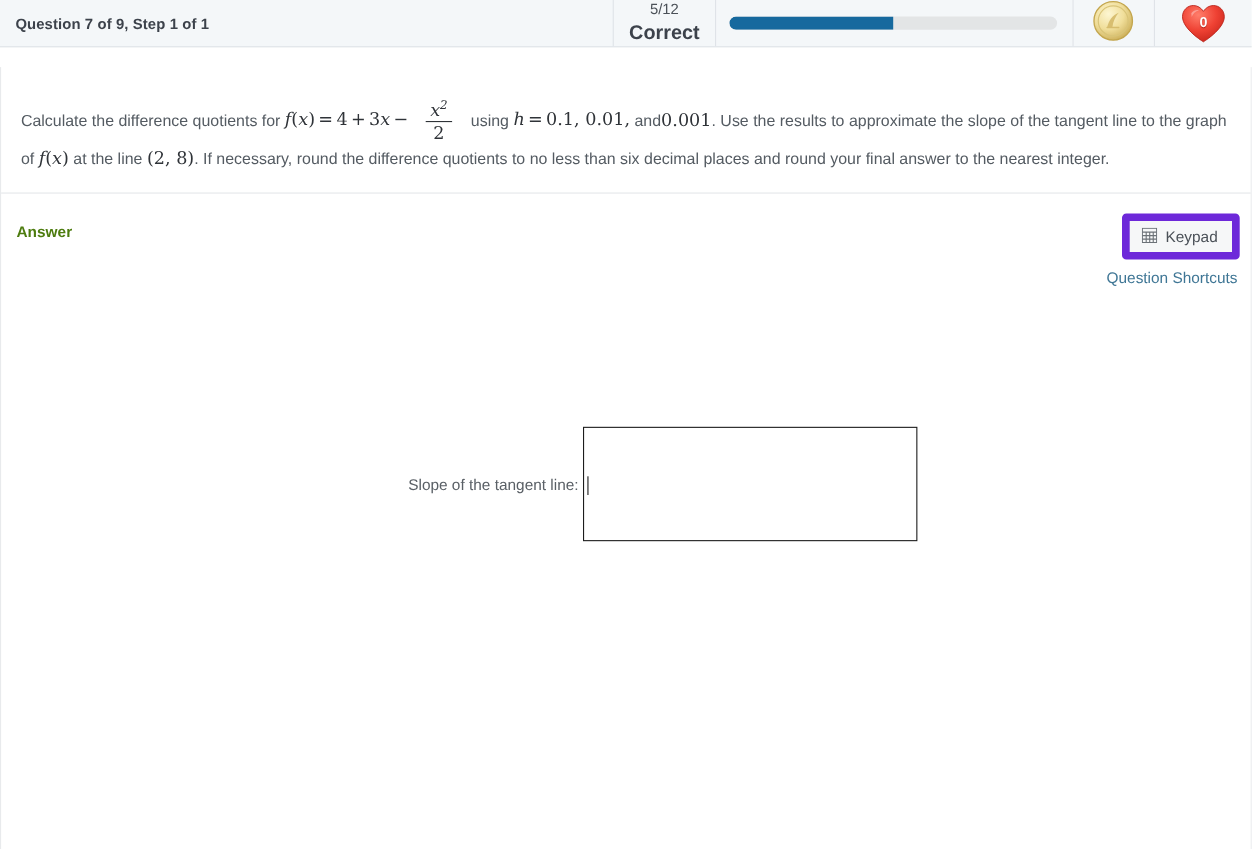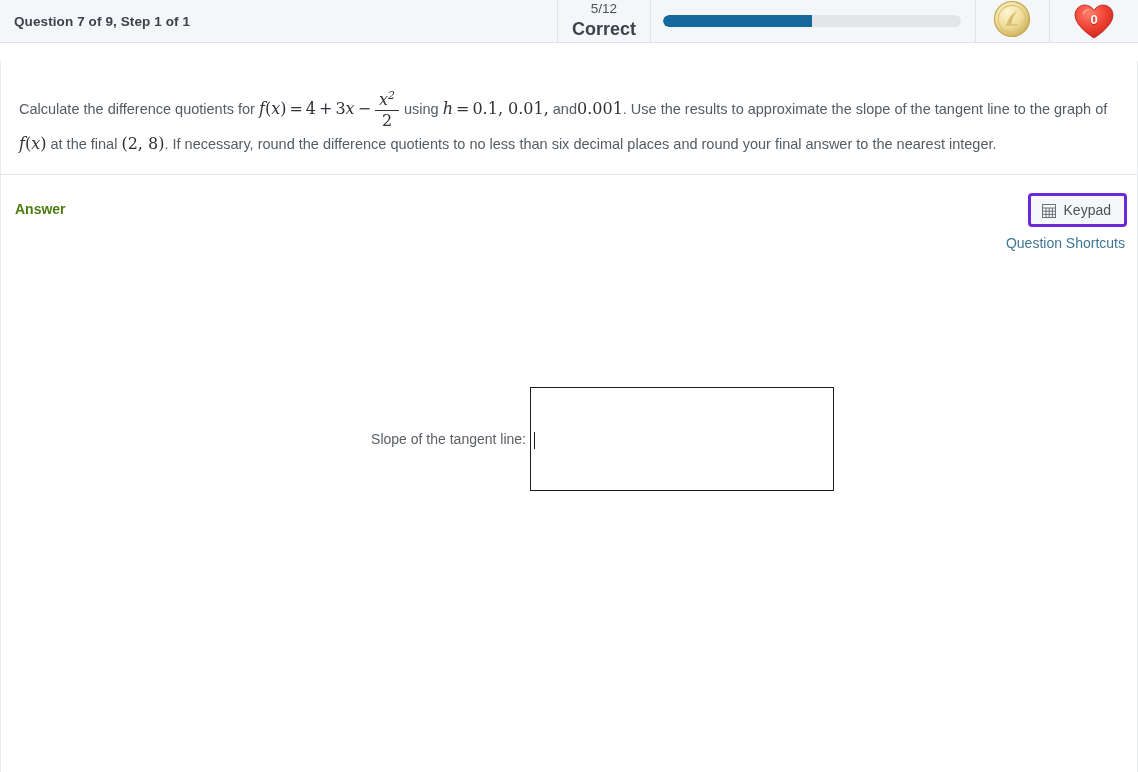--- a/index.html
+++ b/index.html
@@ -142,21 +142,21 @@
   .m { font-family: "DejaVu Serif", serif; color: #2f3338; font-size: 16px; }
   .mi { font-family: "DejaVu Serif", serif; font-style: italic; color: #2f3338; font-size: 16px; }
   .mn { font-family: "DejaVu Serif", serif; color: #2f3338; font-size: 16px; }
   .mo { font-family: "DejaVu Serif", serif; color: #2f3338; font-size: 16px; padding: 0 3px; }
   .msup { font-size: 0.68em; vertical-align: super; font-style: italic; }
   .frac {
     display: inline-block;
     vertical-align: middle;
     text-align: center;
     line-height: 1.08;
-    margin: 0 1px;
+    margin: 0 13px;
     position: relative;
     top: -1px;
   }
   .frac .num {
     display: block;
     padding: 0 4px 1px 4px;
     border-bottom: 1px solid #2f3338;
     font-family: "DejaVu Serif", serif;
     font-style: italic;
     font-size: 16px;
@@ -187,24 +187,24 @@
     color: #4d7c0f;
     padding-top: 8px;
   }
   .answer-tools {
     display: flex;
     flex-direction: column;
     align-items: flex-end;
   }
   .keypad-btn {
     display: inline-flex;
-    align-items: flex-end;
+    align-items: flex-start;
     gap: 8px;
     background: #f6f7f8;
-    border: 3px solid #6d28d9;
+    border: 7px solid #6d28d9;
     border-radius: 4px;
     padding: 6px 13px 6px 11px;
     font-size: 14px;
     color: #4b5158;
     cursor: pointer;
   }
   .keypad-icon {
     display: inline-block;
     width: 14px;
     height: 14px;
@@ -330,21 +330,21 @@
       <div class="q-text">
         <span>Calculate the difference quotients for</span>
         <span class="nowrap">
           <span class="mi">f</span><span class="m">(</span><span class="mi">x</span><span class="m">)</span><span class="mo">=</span><span class="mn">4</span><span class="mo">+</span><span class="mn">3</span><span class="mi">x</span><span class="mo">−</span><span class="frac"><span class="num"><span>x</span><span class="msup">2</span></span><span class="den">2</span></span>
         </span>
         <span>using</span>
         <span class="nowrap"><span class="mi">h</span><span class="mo">=</span><span class="mn">0.1, 0.01,</span></span>
         <span>and</span><span class="mn">0.001</span><span>. Use the results to approximate the slope of the tangent line to the graph</span>
         <span>of</span>
         <span class="nowrap"><span class="mi">f</span><span class="m">(</span><span class="mi">x</span><span class="m">)</span></span>
-        <span>at the final</span>
+        <span>at the line</span>
         <span class="mn">(2, 8)</span><span>. If necessary, round the difference quotients to no less than six decimal places and round your final answer to the nearest integer.</span>
       </div>
     </div>
 
     <div class="answer-block">
 
       <div class="answer-title-row">
         <div class="answer-title">Answer</div>
 
         <div class="answer-tools">

